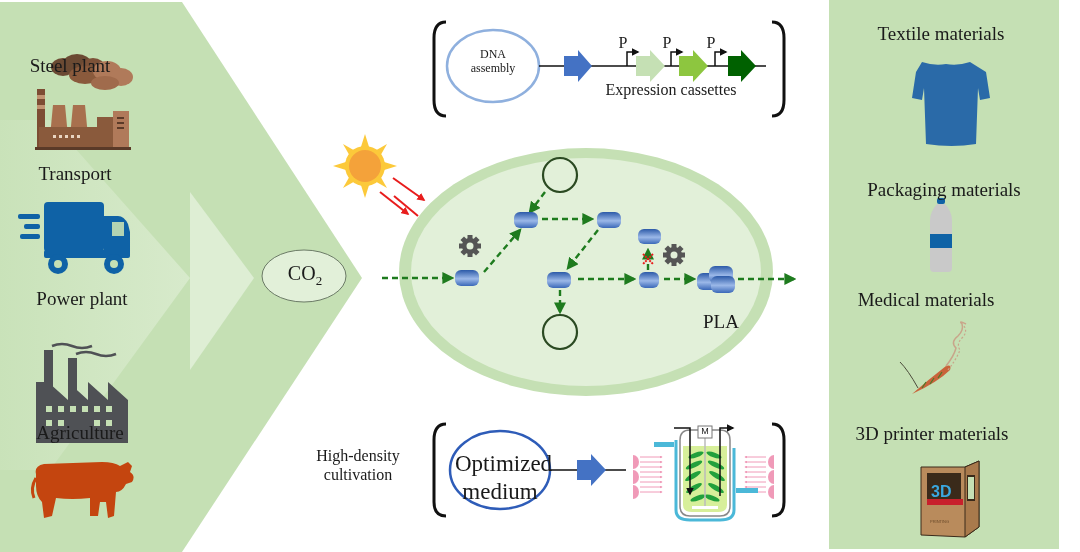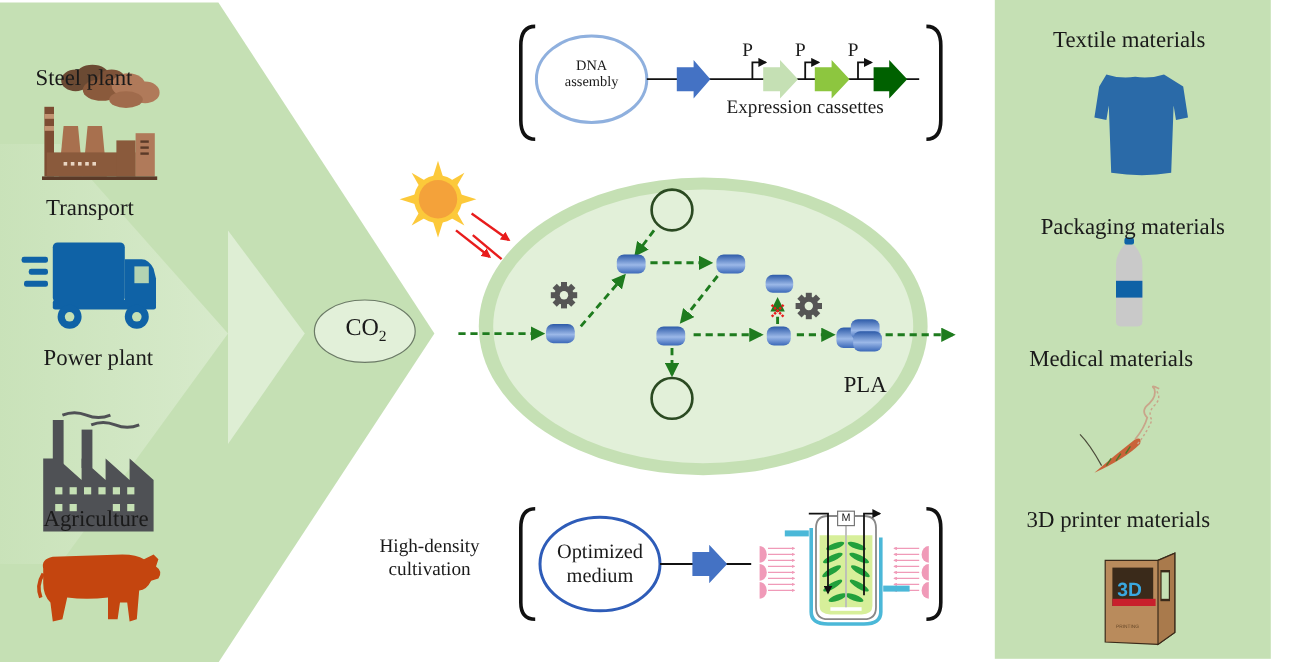--- a/index.html
+++ b/index.html
@@ -341,21 +341,21 @@
 <div class="lbl-sm" style="left:661px;top:33px;width:12px;">P</div>
 <div class="lbl-sm" style="left:705px;top:33px;width:12px;">P</div>
 <div class="lbl-sm" style="left:590px;top:80px;width:162px;">Expression cassettes</div>
 
 <div class="lbl" style="left:696px;top:295px;width:50px;font-size:19px;margin-top:17px;">PLA</div>
 
 <div class="lbl-sm" style="left:300px;top:446px;width:116px;">
   <div>High-density</div>
   <div>cultivation</div>
 </div>
-<div class="lbl-sm" style="left:455px;top:450px;width:90px;font-size:17px;">
+<div class="lbl-sm" style="left:455px;top:450px;width:90px;font-size:23px;">
   <div>Optimized</div>
   <div>medium</div>
 </div>
 <div style="position:absolute;left:698px;top:426px;width:14px;text-align:center;font-size:9px;font-family:'Liberation Sans','DejaVu Sans',sans-serif;">M</div>
 
 <div class="lbl" style="left:829px;top:24px;width:224px;">Textile materials</div>
 <div class="lbl" style="left:829px;top:164px;width:230px;margin-top:16px;">Packaging materials</div>
 <div class="lbl" style="left:829px;top:290px;width:194px;">Medical materials</div>
 <div class="lbl" style="left:829px;top:424px;width:206px;">3D printer materials</div>
 

